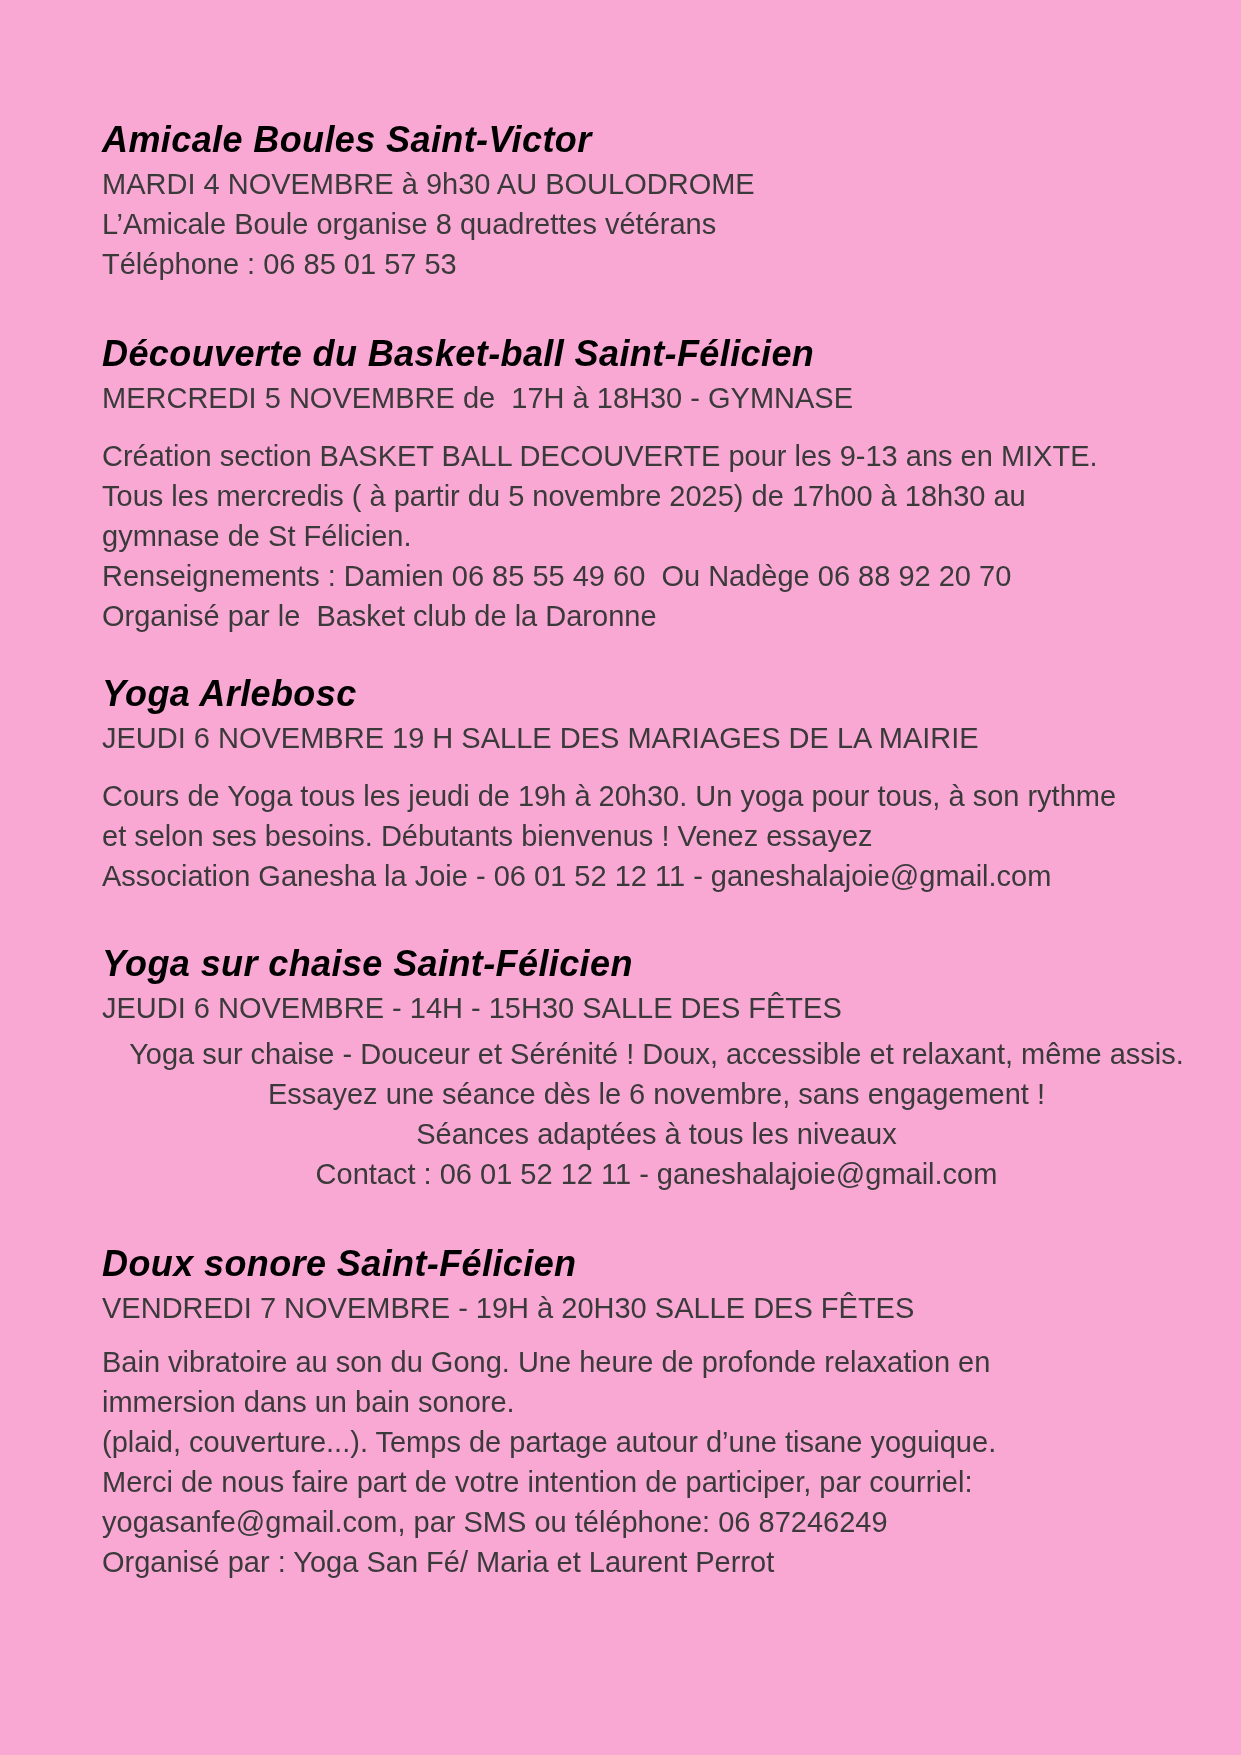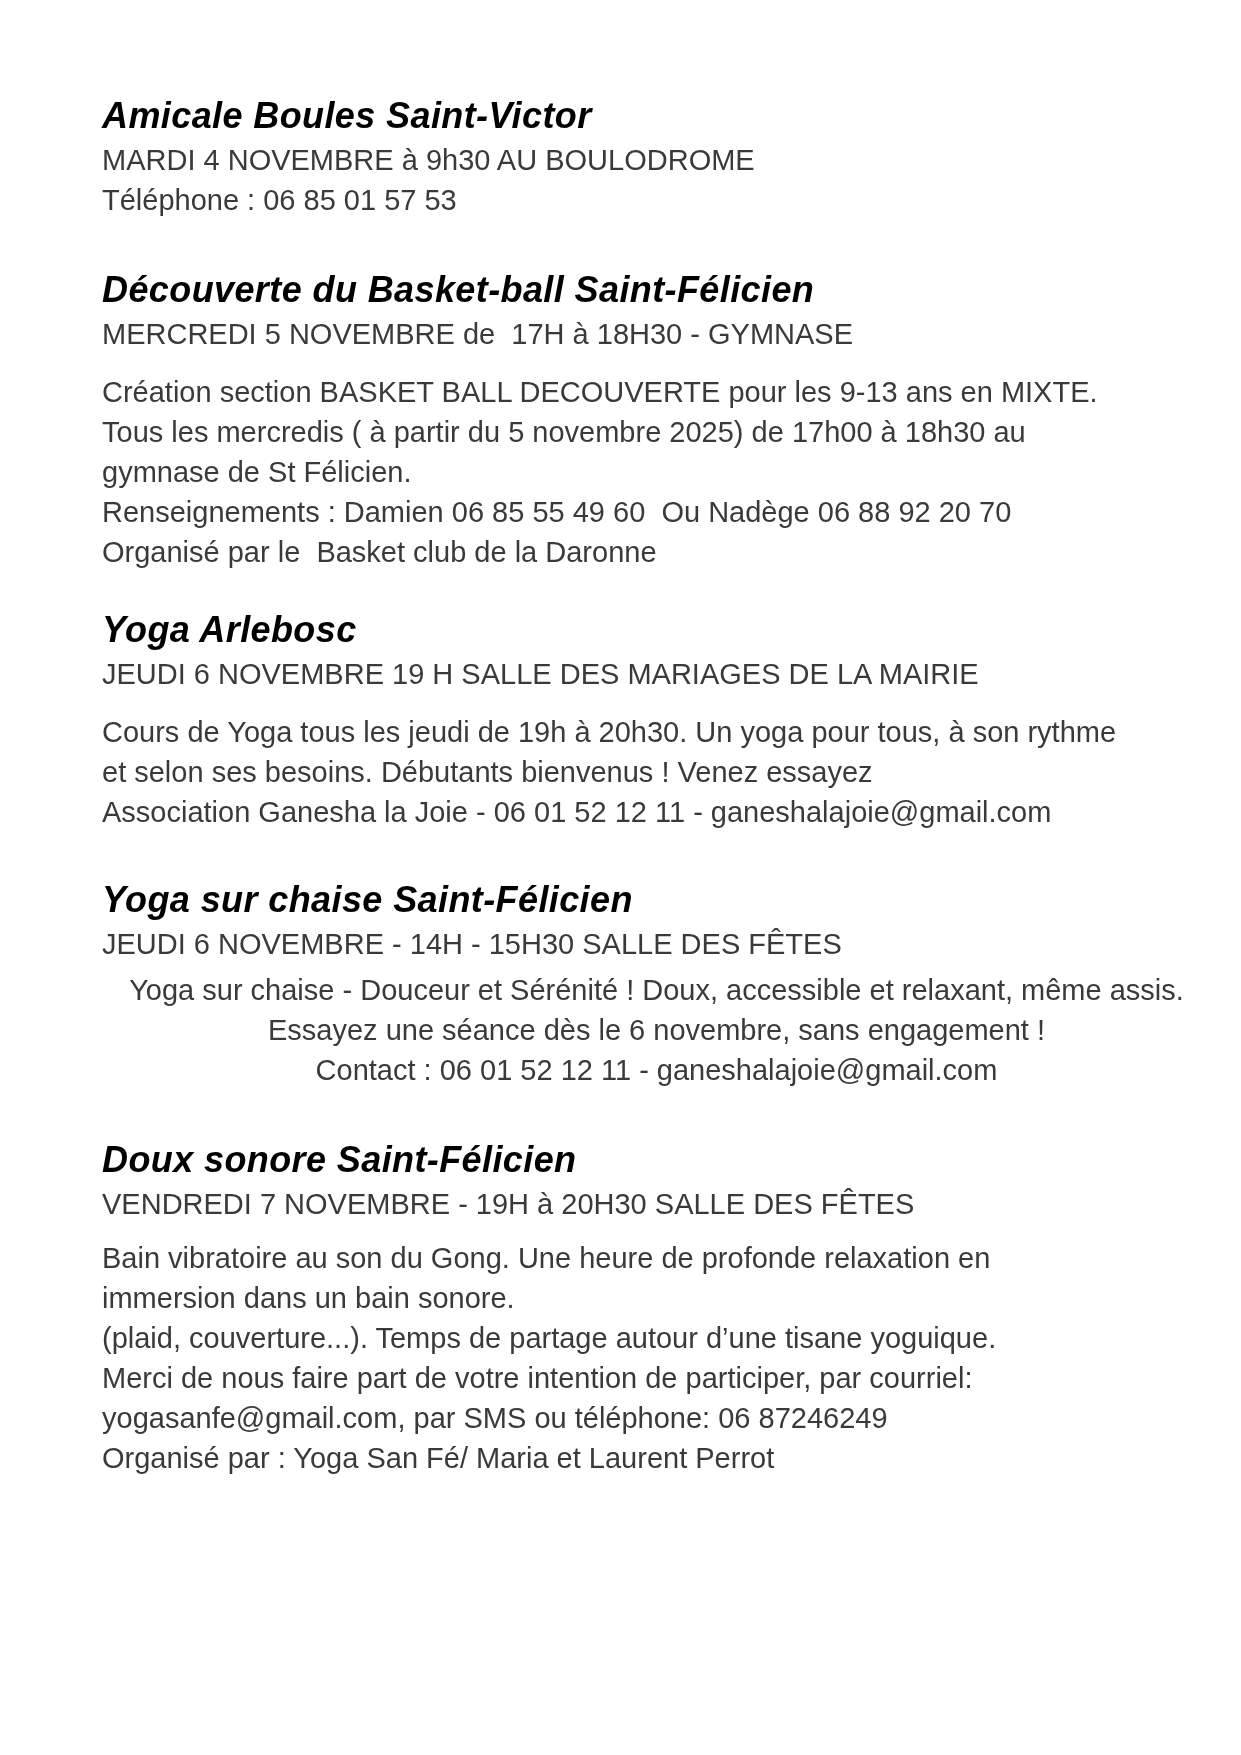--- a/index.html
+++ b/index.html
@@ -1,24 +1,24 @@
 <!DOCTYPE html>
 <html><head>
 <meta charset="utf-8">
 <style>
   html, body { margin: 0; padding: 0; background: #e9e9e9; }
   .page {
     position: relative;
     width: 1241px;
     height: 1755px;
     margin: 0 auto;
-    background: #ffffff;
+    background: #f9a8d4;
     overflow: hidden;
     box-sizing: border-box;
-    padding: 92px 30px 0 102px;
+    padding: 116px 30px 0 102px;
     font-family: "Liberation Sans", sans-serif;
   }
   .section { margin: 0; }
   .section-title {
     font-family: "Liberation Sans", sans-serif;
     font-style: italic;
     font-weight: 700;
     font-size: 36px;
     line-height: 48px;
     letter-spacing: 0.4px;
@@ -45,20 +45,21 @@
 </style>
 </head>
 <body>
 
 <div class="page">
 
   <div class="section s1">
     <div class="section-title">Amicale Boules Saint-Victor</div>
     <div class="txt-line">MARDI 4 NOVEMBRE à 9h30 AU BOULODROME</div>
     <div>
+      <div class="txt-line">L’Amicale Boule organise 8 quadrettes vétérans</div>
       <div class="txt-line">Téléphone : 06 85 01 57 53</div>
     </div>
   </div>
 
   <div class="section s2">
     <div class="section-title">Découverte du Basket-ball Saint-Félicien</div>
     <div class="txt-line">MERCREDI 5 NOVEMBRE de  17H à 18H30 - GYMNASE</div>
     <div class="para-gap-lg">
       <div class="txt-line">Création section BASKET BALL DECOUVERTE pour les 9-13 ans en MIXTE.</div>
       <div class="txt-line">Tous les mercredis ( à partir du 5 novembre 2025) de 17h00 à 18h30 au</div>
@@ -77,20 +78,21 @@
       <div class="txt-line">Association Ganesha la Joie - 06 01 52 12 11 - ganeshalajoie@gmail.com</div>
     </div>
   </div>
 
   <div class="section s4">
     <div class="section-title">Yoga sur chaise Saint-Félicien</div>
     <div class="txt-line">JEUDI 6 NOVEMBRE - 14H - 15H30 SALLE DES FÊTES</div>
     <div class="para-gap-sm">
       <div class="txt-line">Yoga sur chaise - Douceur et Sérénité ! Doux, accessible et relaxant, même assis.</div>
       <div class="txt-line">Essayez une séance dès le 6 novembre, sans engagement !</div>
+      <div class="txt-line">Séances adaptées à tous les niveaux</div>
       <div class="txt-line">Contact : 06 01 52 12 11 - ganeshalajoie@gmail.com</div>
     </div>
   </div>
 
   <div class="section s5">
     <div class="section-title">Doux sonore Saint-Félicien</div>
     <div class="txt-line">VENDREDI 7 NOVEMBRE - 19H à 20H30 SALLE DES FÊTES</div>
     <div class="para-gap-md">
       <div class="txt-line">Bain vibratoire au son du Gong. Une heure de profonde relaxation en</div>
       <div class="txt-line">immersion dans un bain sonore.</div>

